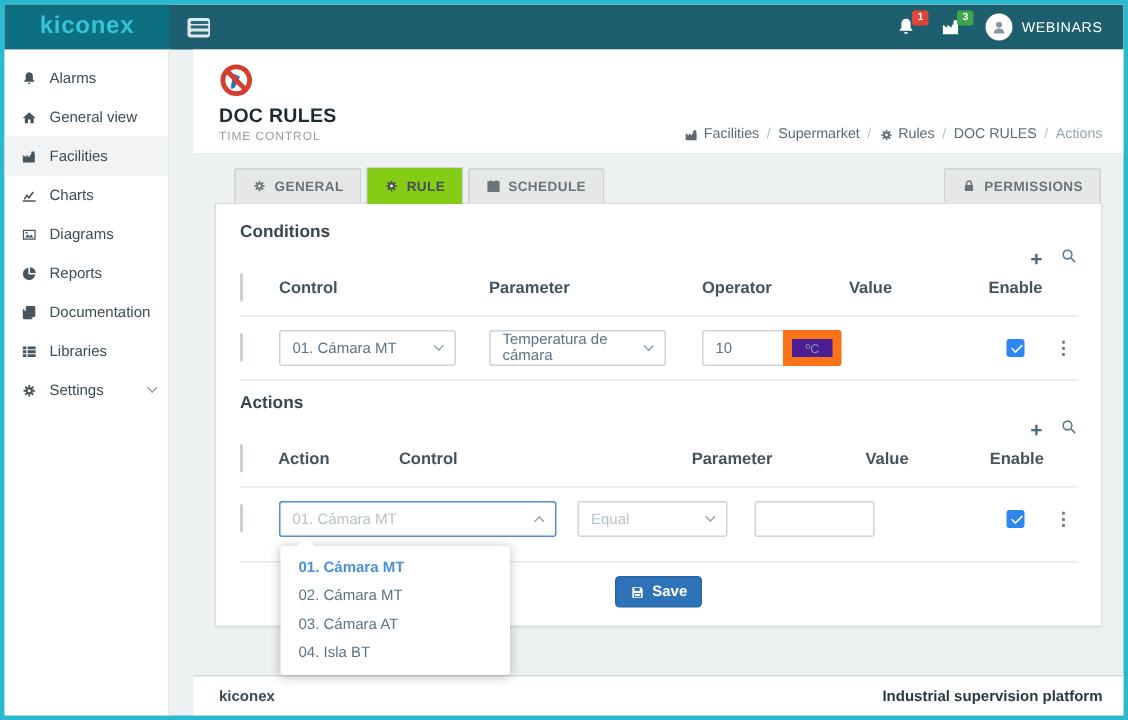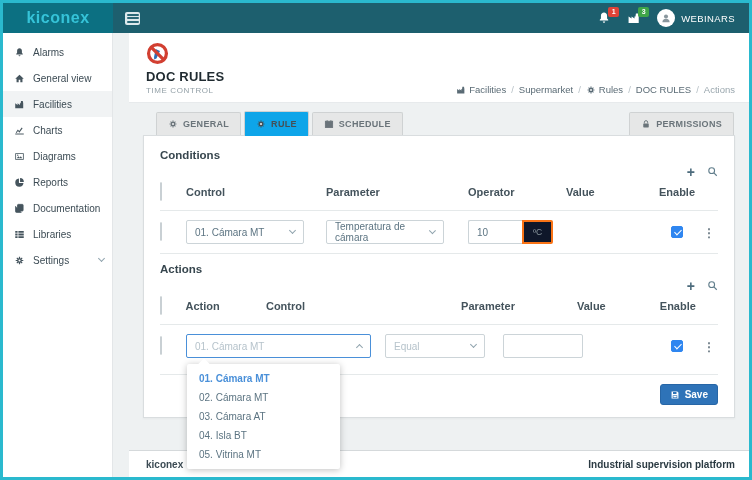--- a/index.html
+++ b/index.html
@@ -50,21 +50,21 @@
   .breadcrumb svg { width:10px; height:10px; fill:#5a6b75; }
   .bc-item { display:flex; align-items:center; gap:3px; cursor:pointer; }
   .bc-sep { color:#b7c1c6; }
   .bc-current { color:#9aa7ae; }
 
   
   .content { flex:1; padding:8px 14px 0 14px; position:relative; }
   .tabs-row { display:flex; align-items:flex-end; padding:0 0 0 13px;justify-content:flex-end; }
   .tab { display:inline-flex; align-items:center; gap:5px; height:23px; padding:0 11px; background:#e6e7e7; border:1px solid #cfd2d3; border-bottom:none; border-radius:2px 2px 0 0; font-size:9px; font-weight:bold; color:#6a747a; letter-spacing:.3px; margin-right:3px; cursor:pointer; }
   .tab svg { width:10px; height:10px; fill:#6a747a; }
-  .tab.active { background:#0ea5e9; color:#454f55; height:25px; margin-bottom:-1px; position:relative; z-index:3; }
+  .tab.active { background:#84cc16; color:#454f55; height:25px; margin-bottom:-1px; position:relative; z-index:3; }
   .tab.right { margin-left:auto; margin-right:1px; }
 
   
   .card { background:#fff; border:1px solid #d9dddf; box-shadow:0 1px 2px rgba(0,0,0,.04); padding:13px 16px 12px 16px; position:relative; z-index:1; }
   .sec-title { font-size:11.5px; font-weight:bold; color:#37464e; }
   .tool-row { display:flex; justify-content:flex-end; align-items:center; gap:12px; height:18px; margin-top:2px; }
   .plus-btn { font-size:14px; font-weight:bold; color:#4c6b7c; line-height:1; cursor:pointer; }
   .search-btn svg { width:11px; height:11px; stroke:#607d8b; fill:none; cursor:pointer; }
 
   .trow { display:flex; align-items:center; }
@@ -86,30 +86,30 @@
 
   .cb { width:12px; height:12px; border:1px solid #c9d0d4; border-radius:2px; background:#fcfdfd; cursor:pointer; }
   .cb.checked { background:#2f86f0; border-color:#2f86f0; position:relative; }
   .cb.checked::after { content:""; position:absolute; left:3.5px; top:1px; width:3px; height:6px; border:solid #fff; border-width:0 1.7px 1.7px 0; transform:rotate(45deg); }
 
   .sel { height:24px; border:1px solid #ccd4d8; border-radius:2px; background:#fff; display:flex; align-items:center; justify-content:space-between; padding:0 8px; font-size:10px; color:#5c7482; cursor:pointer; }
   .sel .ph-text { color:#b6c3cb; }
   .sel.focused { border-color:#4a90d9; }
   .vgroup { display:flex; }
   .vinput { width:54px; height:24px; border:1px solid #ccd4d8; border-right:none; border-radius:2px 0 0 2px; padding:0 8px; font-size:10px; color:#5c7482; font-family:"Liberation Sans",sans-serif; outline:none; }
-  .vunit { height:24px; border:2px solid #f97316; background:#0f172a; border-radius:0 2px 2px 0; display:flex; align-items:center; padding:0 9px; font-size:8.5px; color:#8a979e; }
+  .vunit { height:24px; border:6px solid #f97316; background:#4c1d95; border-radius:0 2px 2px 0; display:flex; align-items:center; padding:0 9px; font-size:8.5px; color:#8a979e; }
   .kebab { font-size:12px; color:#6b7a84; font-weight:bold; cursor:pointer; line-height:1; }
 
   
   .menu { position:absolute; top:calc(100% + 6px); left:1px; width:153px; background:#fff; border-radius:2px; box-shadow:0 1px 7px rgba(0,0,0,.25); padding:5px 0; z-index:20; }
   .menu::before { content:""; position:absolute; top:-4px; left:13px; width:8px; height:8px; background:#fff; transform:rotate(45deg); }
   .menu-item { padding:4px 12px; font-size:10px; color:#5c7482; cursor:pointer; white-space:nowrap; }
   .menu-item.selected { color:#4a90d9; font-weight:bold; }
 
-  .save-row { display:flex; justify-content:flex-end; margin-top:8px; }
+  .save-row { display:flex; justify-content:center; margin-top:8px; }
   .save-btn { display:inline-flex; align-items:center; gap:5px; background:#2e73b8; border:1px solid #2766a6; color:#fff; font-size:10px; font-weight:bold; padding:4px 9px; border-radius:3px; cursor:pointer; }
   .save-btn svg { width:10px; height:10px; fill:#fff; }
 
   
   .footer { flex:0 0 27px; background:#fff; border-top:1px solid #d5d9db; display:flex; align-items:center; justify-content:space-between; padding:0 14px 0 17px; }
   .f-brand { font-size:10px; font-weight:bold; color:#3c4b54; }
   .f-tag { font-size:10px; font-weight:bold; color:#2b3a42; }
 </style>
 </head>
 <body>
@@ -379,21 +379,20 @@
             <div class="a-control">
               <div class="sel focused">
                 <span class="ph-text">01. Cámara MT</span>
                 <span class="chev up"></span>
               </div>
               <div class="menu">
                 <div class="menu-item selected">01. Cámara MT</div>
                 <div class="menu-item">02. Cámara MT</div>
                 <div class="menu-item">03. Cámara AT</div>
                 <div class="menu-item">04. Isla BT</div>
-                <div class="menu-item">05. Vitrina MT</div>
               </div>
             </div>
             <div class="a-param">
               <div class="sel">
                 <span class="ph-text">Equal</span>
                 <span class="chev down"></span>
               </div>
             </div>
             <div class="a-val">
               <input class="vinput" style="width: 80px; border-right: 1px solid rgb(204, 212, 216); border-radius: 2px;">

